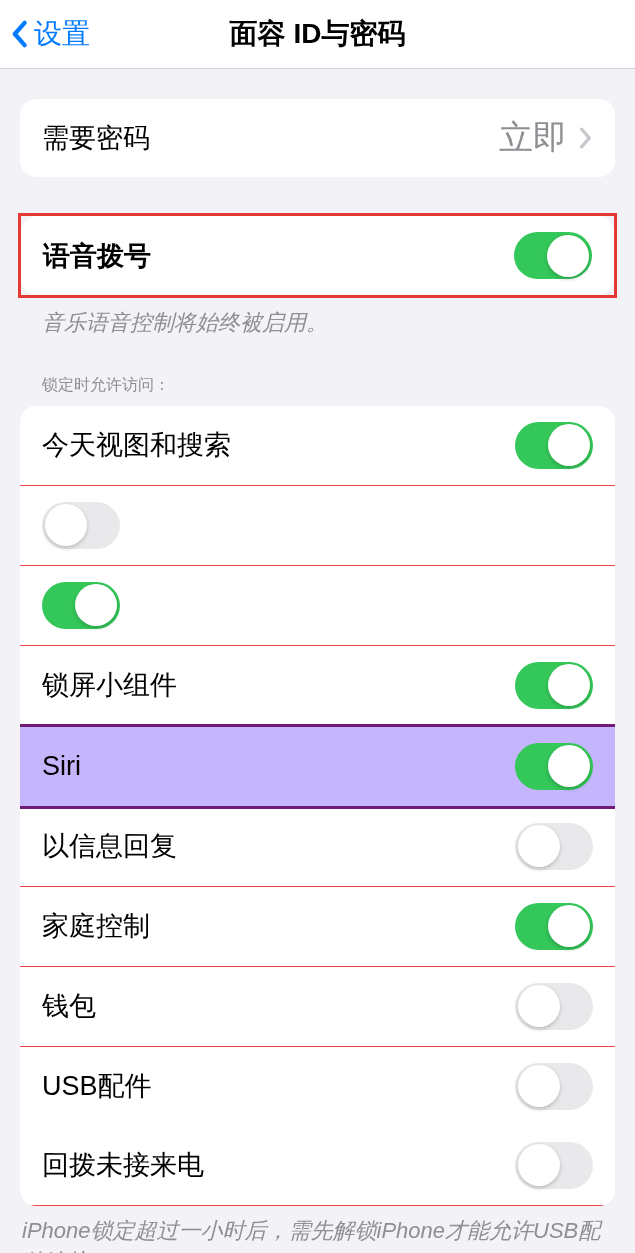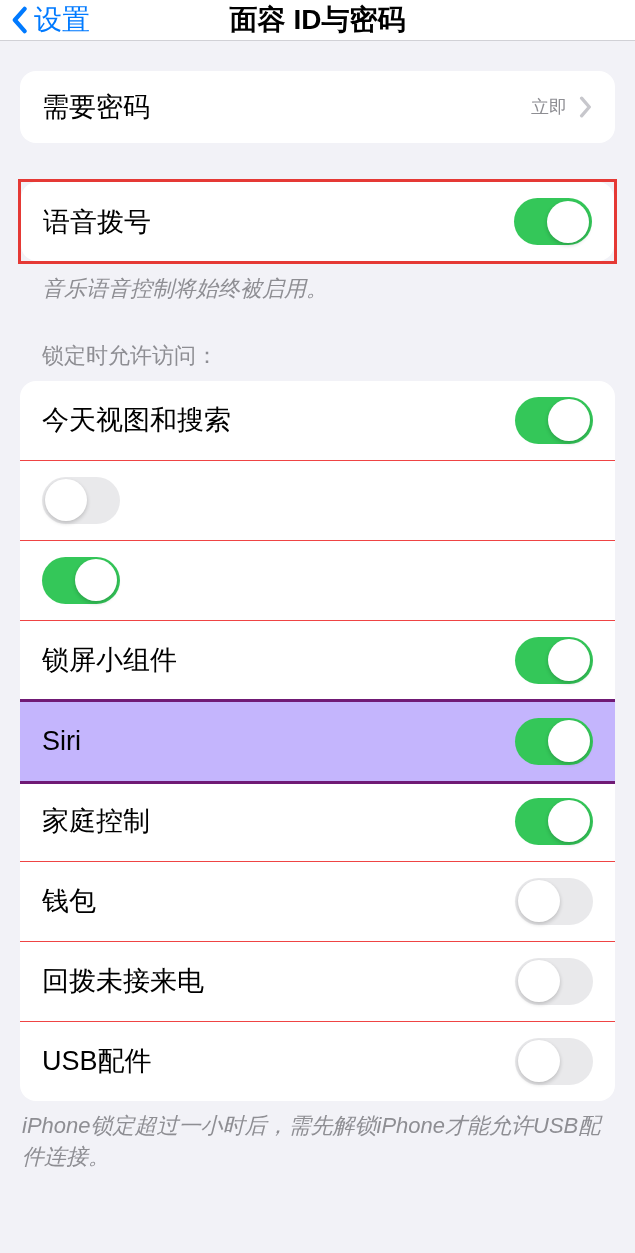--- a/index.html
+++ b/index.html
@@ -10,21 +10,21 @@
     body {
       font-family: -apple-system, BlinkMacSystemFont, "Helvetica Neue", sans-serif;
       background-color: #f2f2f7;
       width: 635px;
       margin: 0;
     }
     .header {
       display: flex;
       align-items: center;
       background-color: #ffffff;
-      padding: 0 10px;
+      padding: 14px 10px;
       border-bottom: 1px solid #d1d1d6;
       position: relative;
     }
     .back-button {
       display: flex;
       align-items: center;
       color: #007aff;
       font-size: 28px;
       cursor: pointer;
       position: absolute;
@@ -66,36 +66,36 @@
       border-bottom: 1px solid #ef4444;
     }
     .row-label {
       font-size: 27px;
       color: #000;
     }
     .row-value {
       display: flex;
       align-items: center;
       color: #8e8e93;
-      font-size: 18px;
+      font-size: 34px;
     }
     .chevron-right {
       width: 14px;
       height: 22px;
       margin-left: 12px;
     }
     .footer-text {
       font-size: 22px;
       color: #8e8e93;
       padding: 10px 22px 0 22px;
       line-height: 1.4;
       font-style: italic;
     }
     .section-header {
-      font-size: 22px;
+      font-size: 16px;
       color: #8e8e93;
       padding: 0 22px 10px 22px;
     }
     .toggle {
       width: 78px;
       height: 47px;
       border-radius: 24px;
       position: relative;
       flex-shrink: 0;
     }
@@ -128,20 +128,21 @@
       border: 3px solid #701a75;
       margin: -2px -3px;
       background: #c4b5fd;
       position: relative;
       z-index: 1;
     }
     .voice-dial-wrapper {
       margin: 36px 18px 0 18px;
       border: 3px solid #e53935;
       border-radius: 0;
+      font-weight: bold;
     }
     .voice-dial-wrapper .card {
       margin: 0;
       border-radius: 16px;
     }
   </style>
 </head>
 <body>
 
 <div class="header">
@@ -209,40 +210,46 @@
         </div>
         <div class="highlight-row-wrapper">
           <div class="row">
             <span class="row-label">Siri</span>
             <div class="toggle toggle-on">
               <div class="toggle-knob"></div>
             </div>
           </div>
         </div>
         <div class="row row-border">
+          <span class="row-label">以信息回复</span>
+          <div class="toggle toggle-off">
+            <div class="toggle-knob"></div>
+          </div>
+        </div>
+        <div class="row row-border">
           <span class="row-label">家庭控制</span>
           <div class="toggle toggle-on">
             <div class="toggle-knob"></div>
           </div>
         </div>
         <div class="row row-border">
           <span class="row-label">钱包</span>
-          <div class="toggle toggle-off">
-            <div class="toggle-knob"></div>
-          </div>
-        </div>
-        <div class="row row-border">
-          <span class="row-label">回拨未接来电</span>
           <div class="toggle toggle-off">
             <div class="toggle-knob"></div>
           </div>
         </div>
         <div class="row">
           <span class="row-label">USB配件</span>
           <div class="toggle toggle-off">
             <div class="toggle-knob"></div>
           </div>
         </div>
+        <div class="row row-border">
+          <span class="row-label">回拨未接来电</span>
+          <div class="toggle toggle-off">
+            <div class="toggle-knob"></div>
+          </div>
+        </div>
       </div>
     <div class="footer-text" style="padding-left:2px;padding-right:2px;">iPhone锁定超过一小时后，需先解锁iPhone才能允许USB配件连接。</div>
   </div>
 
 </div>
 
 </body></html>

